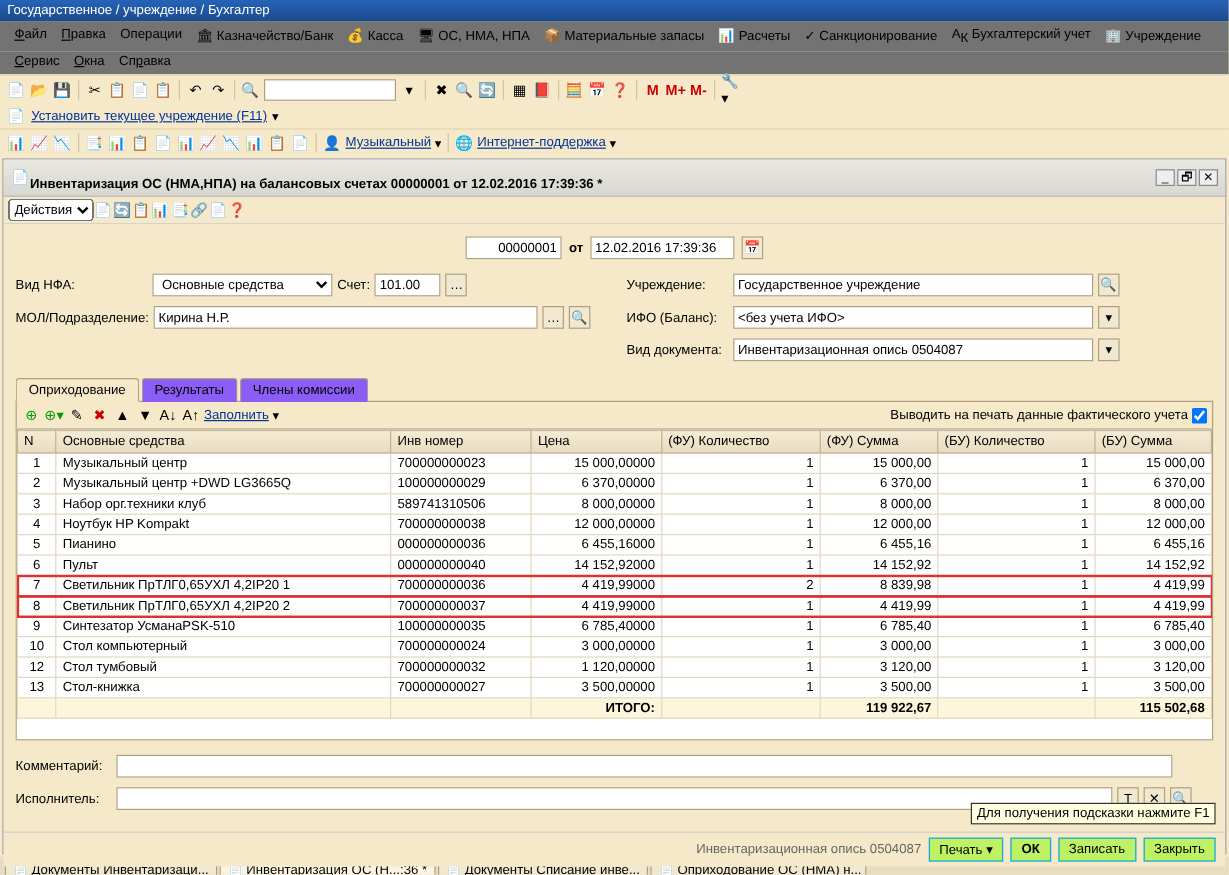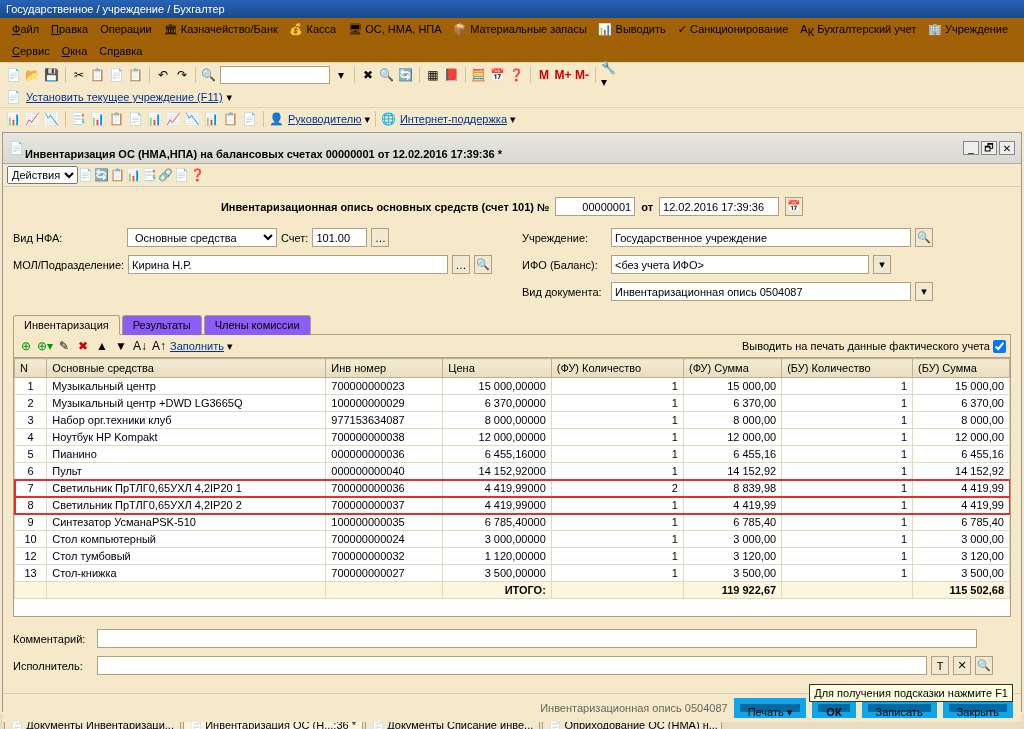--- a/index.html
+++ b/index.html
@@ -1,18 +1,18 @@
 <!DOCTYPE html>
 <html><head>
 <meta charset="utf-8">
 <style>
 * { box-sizing: border-box; margin: 0; padding: 0; font-family: Tahoma, Arial, sans-serif; font-size: 11px; }
 body { background: #f5e9c9; width: 1024px; height: 729px; overflow: hidden; }
 .titlebar { background: linear-gradient(#2663b8, #1a4a8a); color: #fff; height: 18px; padding: 2px 6px; display: flex; align-items: center; }
-.menubar { background: #a16207; padding: 3px 8px; display: flex; gap: 4px; flex-wrap: wrap; }
+.menubar { background: #737373; padding: 3px 8px; display: flex; gap: 4px; flex-wrap: wrap; }
 .menubar span { padding: 2px 4px; cursor: pointer; }
 .menubar span u { text-decoration: underline; }
 .toolbar { background: #f5e9c9; padding: 3px 6px; display: flex; align-items: center; gap: 3px; border-top: 1px solid #e0d4b0; }
 .tb-icon { width: 16px; height: 16px; display: inline-flex; align-items: center; justify-content: center; font-size: 12px; cursor: pointer; }
 .tb-sep { width: 1px; height: 16px; background: #d0c4a0; margin: 0 2px; }
 .tb-section { background: #f5e9c9; padding: 2px 6px; display: flex; align-items: center; gap: 4px; }
 .tb-link { color: #003399; text-decoration: underline; cursor: pointer; }
 .doc-area { background: #f0f0f0; border: 1px solid #999; margin: 2px; height: 580px; position: relative; }
 .doc-title { background: linear-gradient(#e8e8e0, #d8d8d0); padding: 3px 6px; border-bottom: 1px solid #aaa; display: flex; align-items: center; }
 .doc-title-text { flex: 1; font-weight: bold; margin-top: 12px; }
@@ -31,43 +31,43 @@
 .tab-toolbar { background: #f5e9c9; padding: 3px 4px; display: flex; align-items: center; gap: 3px; border: 1px solid #b0a080; border-bottom: none; margin-top: -1px; }
 .grid-wrap { border: 1px solid #b0a080; background: #fff; height: 260px; overflow: auto; }
 table.grid { width: 100%; border-collapse: collapse; }
 table.grid th { background: linear-gradient(#f4ecd4, #e8dcc0); border: 1px solid #c0b090; padding: 3px 5px; font-weight: normal; text-align: left; font-size: 11px; }
 table.grid td { border: 1px solid #e0d8c0; padding: 2px 5px; font-size: 11px; }
 table.grid td.num { text-align: right; }
 table.grid td.ctr { text-align: center; }
 .totals-row td { background: #fdf6dd; font-weight: bold; }
 .footer-form { padding: 4px 0; }
 .doc-footer { background: #f5e9c9; padding: 4px 8px; text-align: right; border-top: 1px solid #ccc; display: flex; justify-content: flex-end; align-items: center; gap: 6px; }
-.doc-footer button { padding: 2px 8px; height: 20px; border: 6px solid #0ea5e9; background: #0369a1; cursor: pointer; }
-.tooltip { position: absolute; right: 8px; bottom: 9px; background: #ffffe0; border: 1px solid #333; padding: 2px 4px; font-size: 11px; }
+.doc-footer button { padding: 2px 8px; height: 20px; border: 1px solid #0ea5e9; background: #bef264; cursor: pointer; }
+.tooltip { position: absolute; right: 8px; bottom: 24px; background: #ffffe0; border: 1px solid #333; padding: 2px 4px; font-size: 11px; }
 .tabs-bottom { background: #e8ddc0; padding: 2px 4px; display: flex; gap: 2px; }
 .btab { padding: 2px 6px; border: 1px solid #b0a080; background: #f0e8d0; font-size: 10px; cursor: pointer; max-width: 180px; overflow: hidden; white-space: nowrap; }
 .btab.active { background: #faf4e0; }
 .search-box { border: 1px solid #b0a080; background: #fff; width: 110px; height: 18px; }
 </style>
 </head>
 <body>
 
 <div class="titlebar">
   <span>Государственное / учреждение / Бухгалтер</span>
 </div>
 
 <div class="menubar">
   <span><u>Ф</u>айл</span>
   <span><u>П</u>равка</span>
   <span>Операции</span>
   <span>🏛 Казначейство/Банк</span>
   <span>💰 Касса</span>
   <span>🖥 ОС, НМА, НПА</span>
   <span>📦 Материальные запасы</span>
-  <span>📊 Выводить</span>
+  <span>📊 Расчеты</span>
   <span>✓ Санкционирование</span>
   <span>А<sub>К</sub> Бухгалтерский учет</span>
   <span>🏢 Учреждение</span>
 </div>
 <div class="menubar" style="padding-top:0">
   <span><u>С</u>ервис</span>
   <span><u>О</u>кна</span>
   <span>Сп<u>р</u>авка</span>
 </div>
 
@@ -122,21 +122,21 @@
   <span class="tb-icon">📋</span>
   <span class="tb-icon">📄</span>
   <span class="tb-icon">📊</span>
   <span class="tb-icon">📈</span>
   <span class="tb-icon">📉</span>
   <span class="tb-icon">📊</span>
   <span class="tb-icon">📋</span>
   <span class="tb-icon">📄</span>
   <span class="tb-sep"></span>
   <span class="tb-icon">👤</span>
-  <span class="tb-link">Руководителю</span>▾
+  <span class="tb-link">Музыкальный</span>▾
   <span class="tb-sep"></span>
   <span class="tb-icon">🌐</span>
   <span class="tb-link">Интернет-поддержка</span>▾
 </div>
 
 <div class="doc-area">
   <div class="doc-title">
     <span class="tb-icon">📄</span>
     <span class="doc-title-text">Инвентаризация ОС (НМА,НПА) на балансовых счетах 00000001 от 12.02.2016 17:39:36 *</span>
     <span class="win-btn">_</span>
@@ -151,21 +151,20 @@
     <span class="tb-icon">📋</span>
     <span class="tb-icon">📊</span>
     <span class="tb-icon">📑</span>
     <span class="tb-icon">🔗</span>
     <span class="tb-icon">📄</span>
     <span class="tb-icon">❓</span>
   </div>
 
   <div class="doc-body">
     <div class="doc-header">
-      <span>Инвентаризационная опись основных средств (счет 101)  №</span>
       <input class="form-input" style="width: 80px; text-align: right;" value="00000001">
       <span>от</span>
       <input class="form-input" style="width: 120px;" value="12.02.2016 17:39:36">
       <span class="form-btn">📅</span>
     </div>
 
     <div style="display:flex;gap:20px">
       <div style="flex:1">
         <div class="form-row">
           <span class="form-label">Вид НФА:</span>
@@ -182,33 +181,33 @@
         </div>
       </div>
       <div style="flex:1">
         <div class="form-row">
           <span class="form-label" style="min-width:85px">Учреждение:</span>
           <input class="form-input" style="width: 300px;" value="Государственное учреждение">
           <span class="form-btn">🔍</span>
         </div>
         <div class="form-row">
           <span class="form-label" style="min-width:85px">ИФО (Баланс):</span>
-          <input class="form-input" style="width: 258px;" value="&lt;без учета ИФО&gt;">
+          <input class="form-input" style="width: 300px;" value="&lt;без учета ИФО&gt;">
           <span class="form-btn">▾</span>
         </div>
         <div class="form-row">
           <span class="form-label" style="min-width:85px">Вид документа:</span>
           <input class="form-input" style="width: 300px;" value="Инвентаризационная опись 0504087">
           <span class="form-btn">▾</span>
         </div>
       </div>
     </div>
 
     <div class="tabs">
-      <div class="tab active">Инвентаризация</div>
+      <div class="tab active">Оприходование</div>
       <div class="tab">Результаты</div>
       <div class="tab">Члены комиссии</div>
     </div>
 
     <div class="tab-toolbar">
       <span class="tb-icon" style="color:#090">⊕</span>
       <span class="tb-icon" style="color:#090">⊕▾</span>
       <span class="tb-icon">✎</span>
       <span class="tb-icon" style="color:#c00">✖</span>
       <span class="tb-icon">▲</span>
@@ -252,21 +251,21 @@
               <td>100000000029</td>
               <td class="num">6 370,00000</td>
               <td class="num">1</td>
               <td class="num">6 370,00</td>
               <td class="num">1</td>
               <td class="num">6 370,00</td>
             </tr>
             <tr>
               <td class="ctr">3</td>
               <td>Набор орг.техники клуб</td>
-              <td>977153634087</td>
+              <td>589741310506</td>
               <td class="num">8 000,00000</td>
               <td class="num">1</td>
               <td class="num">8 000,00</td>
               <td class="num">1</td>
               <td class="num">8 000,00</td>
             </tr>
             <tr>
               <td class="ctr">4</td>
               <td>Ноутбук HP Kompakt</td>
               <td>700000000038</td>

